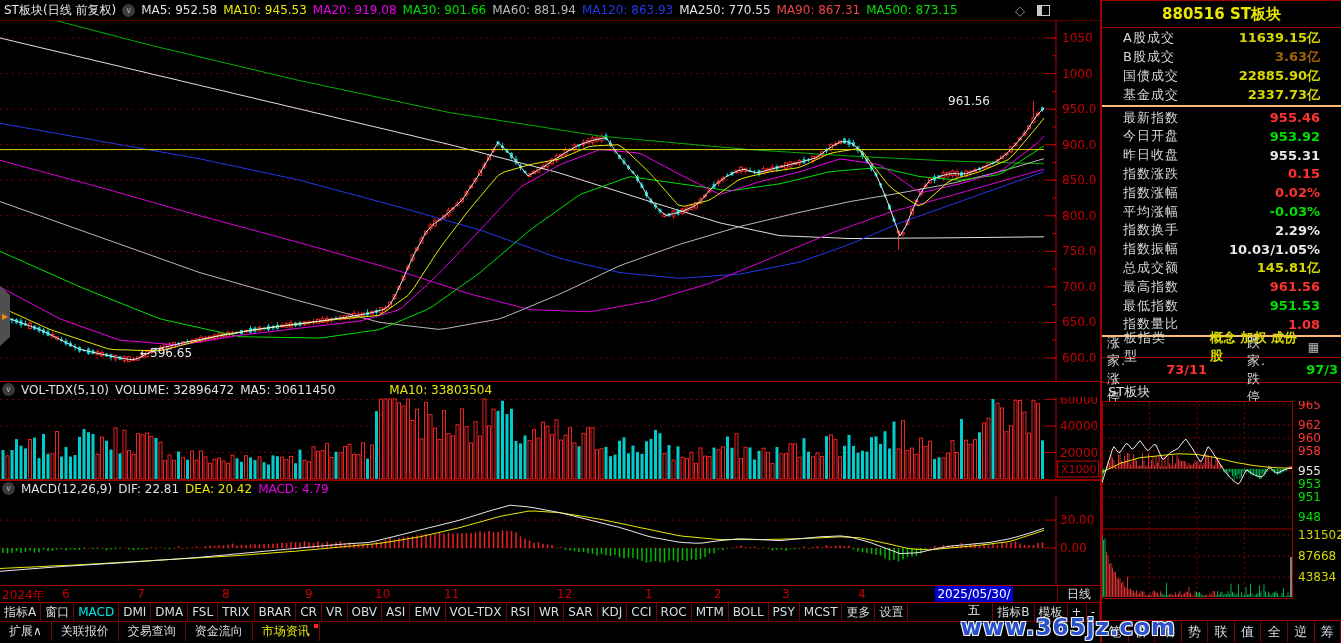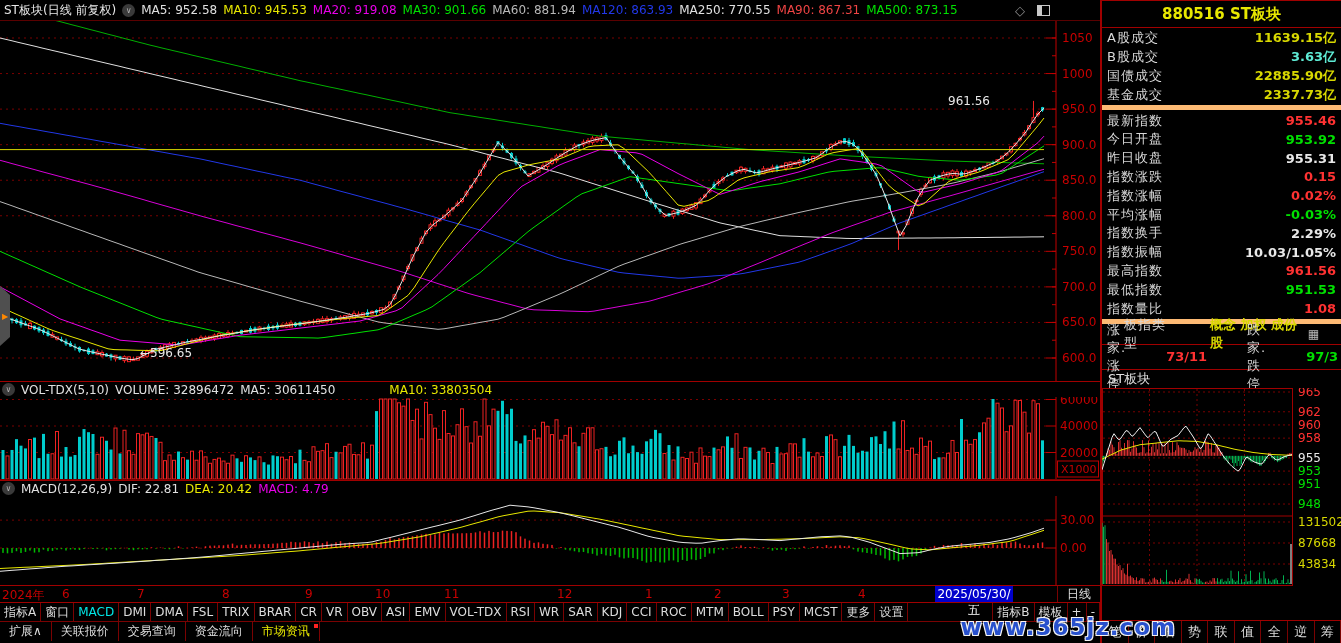--- a/index.html
+++ b/index.html
@@ -26,21 +26,21 @@
 .tabs1{height:19px;display:flex;align-items:stretch;border-top:1px solid #a00000;font-size:12px;color:#ddd;white-space:nowrap;overflow:hidden;}
 .tabs1 .tab{padding:0 4px;line-height:18px;border-right:1px solid #7a0202;}
 .tab.active{color:#00e8e8;}
 .tabs1 .spacer{flex:1;border-right:1px solid #7a0202;}
 .tabs2{height:20px;display:flex;border-top:1px solid #7a0202;font-size:12px;}
 .tabs2 .tab{padding:0 9px;line-height:19px;border-right:1px solid #7a0202;color:#ddd;position:relative;}
 .tabs2 .tab.yellow{color:#e8e800;}
 .dot{position:absolute;top:2px;right:1px;width:4px;height:4px;background:#ff2222;}
 .right{width:241px;border-left:2px solid #a00000;border-top:1px solid #a00000;display:flex;flex-direction:column;font-size:13px;background:#000;}
 .rtitle{height:27px;line-height:26px;text-align:center;color:#e8e800;font-weight:bold;font-size:15px;border-bottom:1px solid #a00000;flex:none;}
-.rgroup{border-bottom:5px solid #fdba74;padding:1px 0;flex:none;}
+.rgroup{border-bottom:2px solid #fdba74;padding:1px 16px;flex:none;}
 .rrow{display:flex;justify-content:space-between;align-items:center;height:18.8px;padding:0 5px;}
 .rlabel{color:#d8d8d8;letter-spacing:1px;}
 .rvalue{font-weight:bold;}
 .type-row{height:21px;border-bottom:1px solid #a00000;display:flex;justify-content:space-between;align-items:center;padding:0 22px;flex:none;gap:33px;}
 .type-val{color:#d8d800;font-weight:bold;display:flex;gap:4px;align-items:center;}
 .grid-icon{color:#b8b8b8;font-weight:normal;font-size:12px;}
 .updown-row{height:25px;border-bottom:1px solid #a00000;display:flex;align-items:center;justify-content:space-between;padding:0 5px;flex:none;gap:40px;}
 .up-val{color:#ff3232;font-weight:bold;}
 .down-val{color:#00e000;font-weight:bold;}
 .mini-title{height:18px;line-height:18px;padding-left:6px;color:#e0e0e0;flex:none;}
@@ -1183,21 +1183,21 @@
 
   <div class="right">
     <div class="rtitle">880516 ST板块</div>
     <div class="rgroup" id="rgroup1">
         <div class="rrow">
           <span class="rlabel">A股成交</span>
           <span class="rvalue" style="color: rgb(216, 216, 0);">11639.15亿</span>
         </div>
         <div class="rrow">
           <span class="rlabel">B股成交</span>
-          <span class="rvalue" style="color: #5eead4;">3.63亿</span>
+          <span class="rvalue" style="color: #a16207;">3.63亿</span>
         </div>
         <div class="rrow">
           <span class="rlabel">国债成交</span>
           <span class="rvalue" style="color: rgb(216, 216, 0);">22885.90亿</span>
         </div>
         <div class="rrow">
           <span class="rlabel">基金成交</span>
           <span class="rvalue" style="color: rgb(216, 216, 0);">2337.73亿</span>
         </div>
       </div>
@@ -1226,20 +1226,24 @@
           <span class="rlabel">平均涨幅</span>
           <span class="rvalue" style="color: rgb(0, 224, 0);">-0.03%</span>
         </div>
         <div class="rrow">
           <span class="rlabel">指数换手</span>
           <span class="rvalue" style="color: rgb(232, 232, 232);">2.29%</span>
         </div>
         <div class="rrow">
           <span class="rlabel">指数振幅</span>
           <span class="rvalue" style="color: rgb(232, 232, 232);">10.03/1.05%</span>
+        </div>
+        <div class="rrow">
+          <span class="rlabel">总成交额</span>
+          <span class="rvalue" style="color: rgb(216, 216, 0);">145.81亿</span>
         </div>
         <div class="rrow">
           <span class="rlabel">最高指数</span>
           <span class="rvalue" style="color: rgb(255, 50, 50);">961.56</span>
         </div>
         <div class="rrow">
           <span class="rlabel">最低指数</span>
           <span class="rvalue" style="color: rgb(0, 224, 0);">951.53</span>
         </div>
         <div class="rrow">

